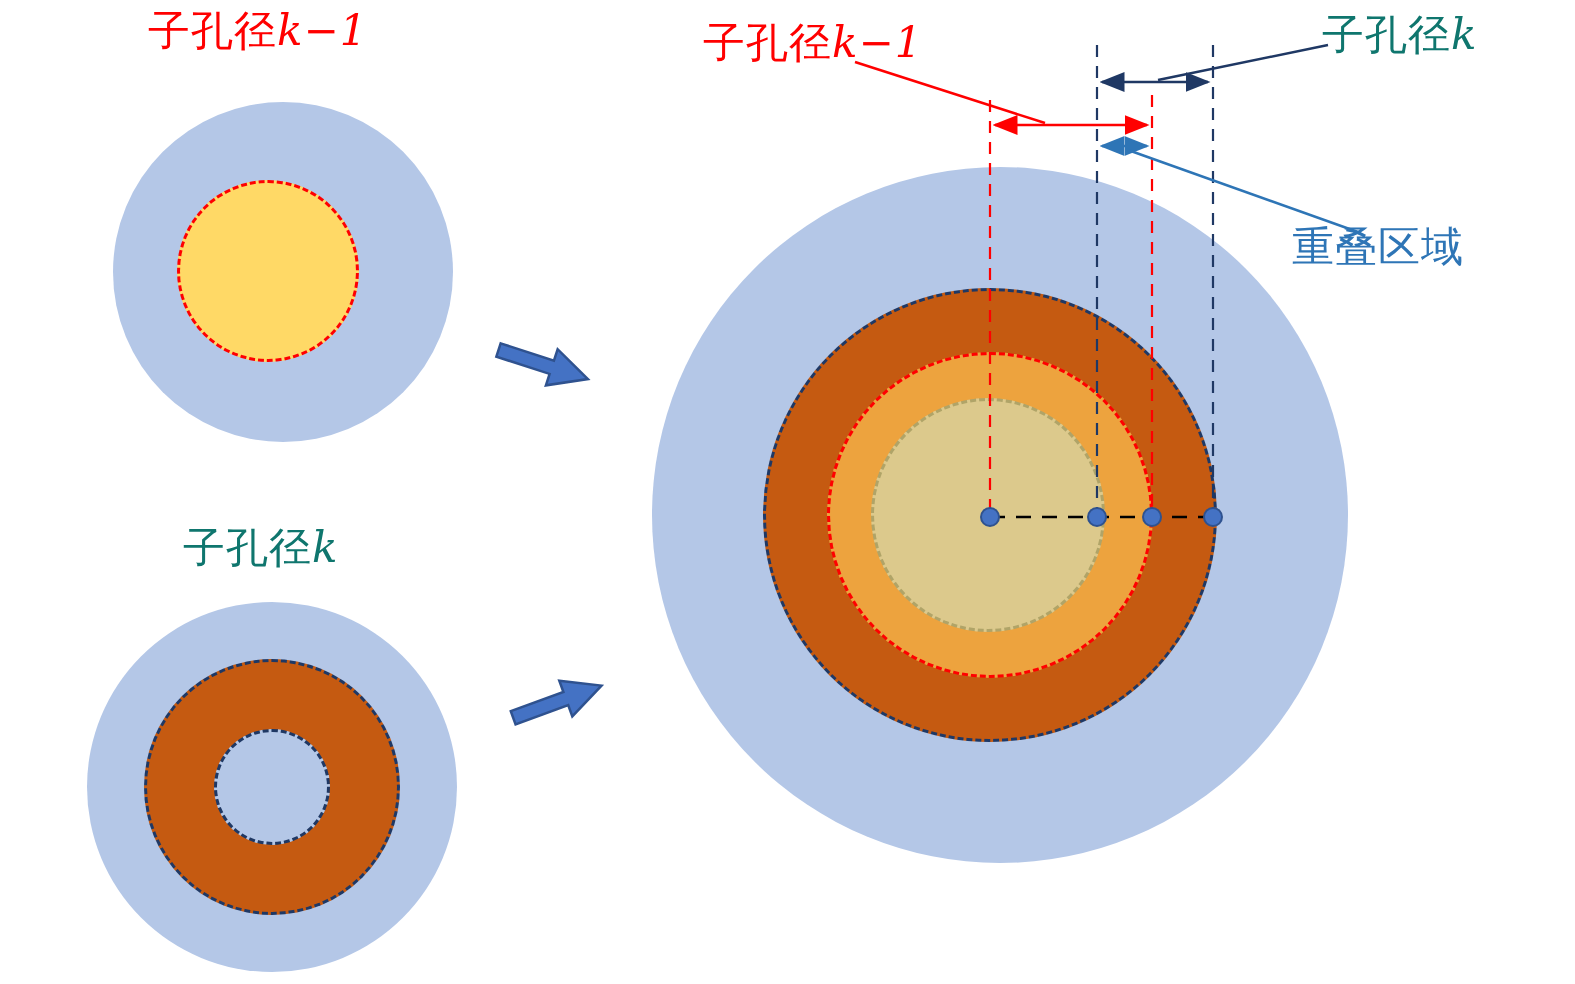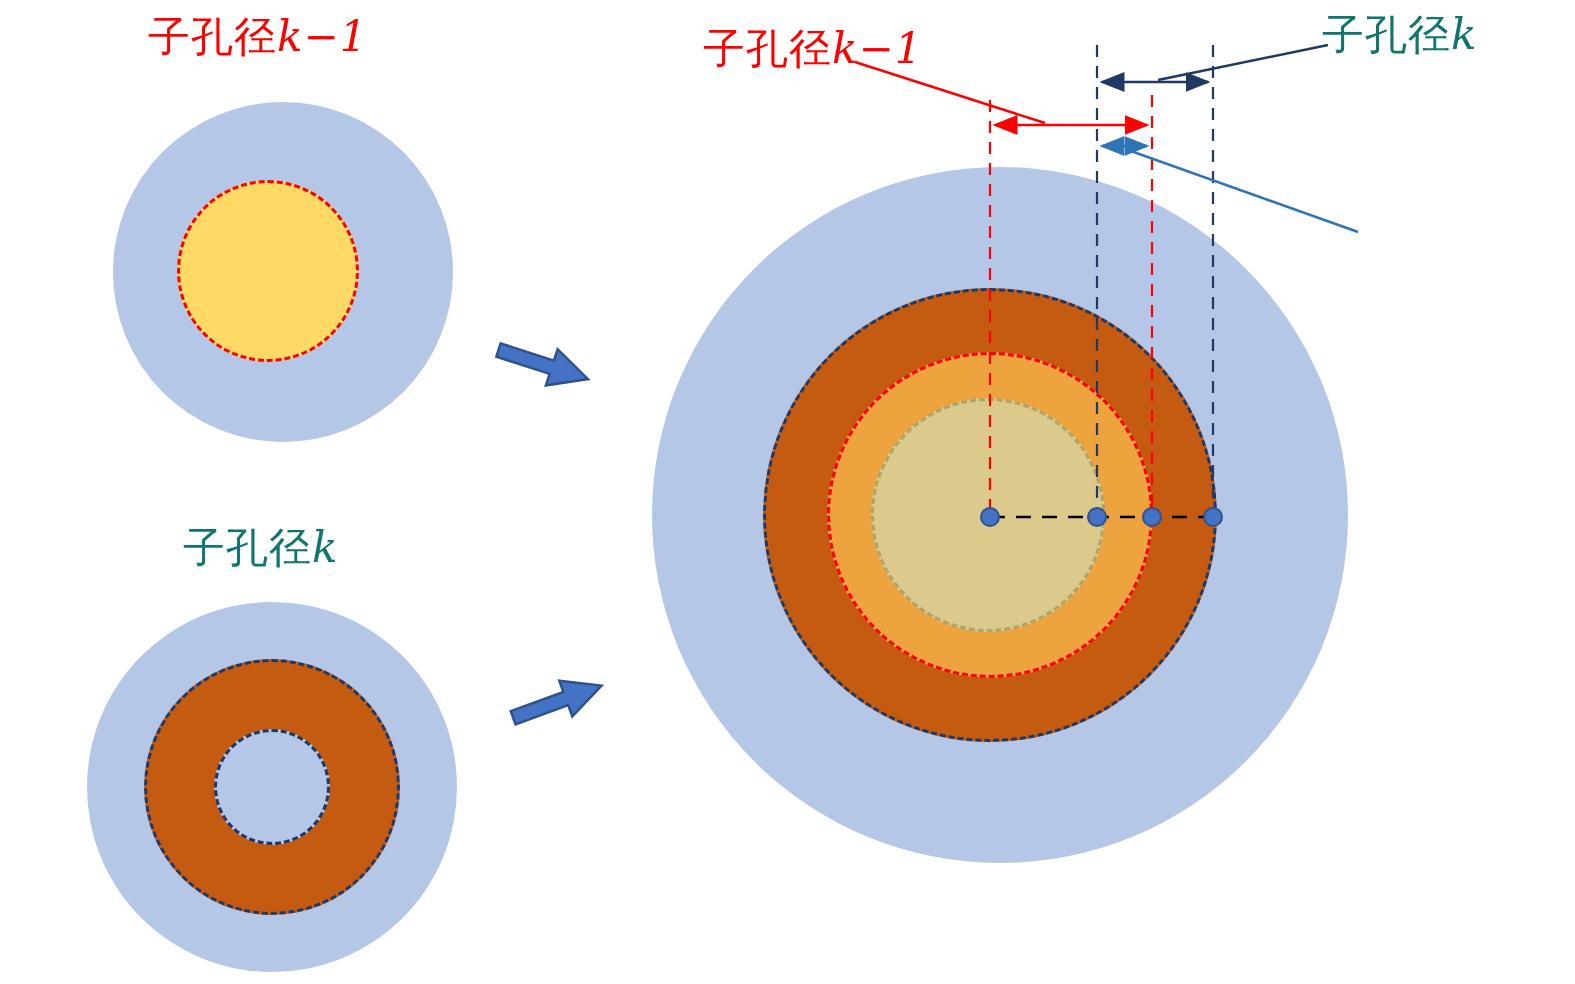--- a/index.html
+++ b/index.html
@@ -21,21 +21,21 @@
   
   .r-outer  { left:652px; top:167px; width:696px; height:696px; background:#b4c7e7; }
   .r-brown  { left:763px; top:288px; width:454px; height:454px; background:#c55a11; border:3px dashed #1f3864; }
   .r-orange { left:827px; top:352px; width:326px; height:326px; background:#eda33e; border:3px dashed #ff0000; }
   .r-tan    { left:871px; top:398px; width:234px; height:234px; background:#dcc98c; border:3px dashed #b0a468; }
 
   .overlay { position:absolute; left:0; top:0; width:1575px; height:984px; pointer-events:none; }
 
   .label { position:absolute; font-size:42px; line-height:1.1; white-space:nowrap; letter-spacing:1px; }
   .label .math { font-style:italic; }
-  .label.red    { color:#ff0000;margin-top:6px; }
+  .label.red    { color:#ff0000; }
   .label.navy   { color:#0f766e; }
   .label.blue   { color:#2e75b6; }
   .l-lt      { left:148px;  top:8px; }
   .l-lb      { left:183px;  top:525px; }
   .l-r-red   { left:703px;  top:20px; }
   .l-r-navy  { left:1322px; top:12px; }
   .l-overlap { left:1292px; top:224px; }
 </style>
 </head>
 <body>
@@ -104,14 +104,17 @@
   </div>
 
   <div class="label red l-r-red">
     <span>子孔径</span><span class="math">k−1</span>
   </div>
 
   <div class="label navy l-r-navy">
     <span>子孔径</span><span class="math">k</span>
   </div>
 
+  <div class="label blue l-overlap">
+    <span>重叠区域</span>
+  </div>
 
 </div>
 
 </body></html>

